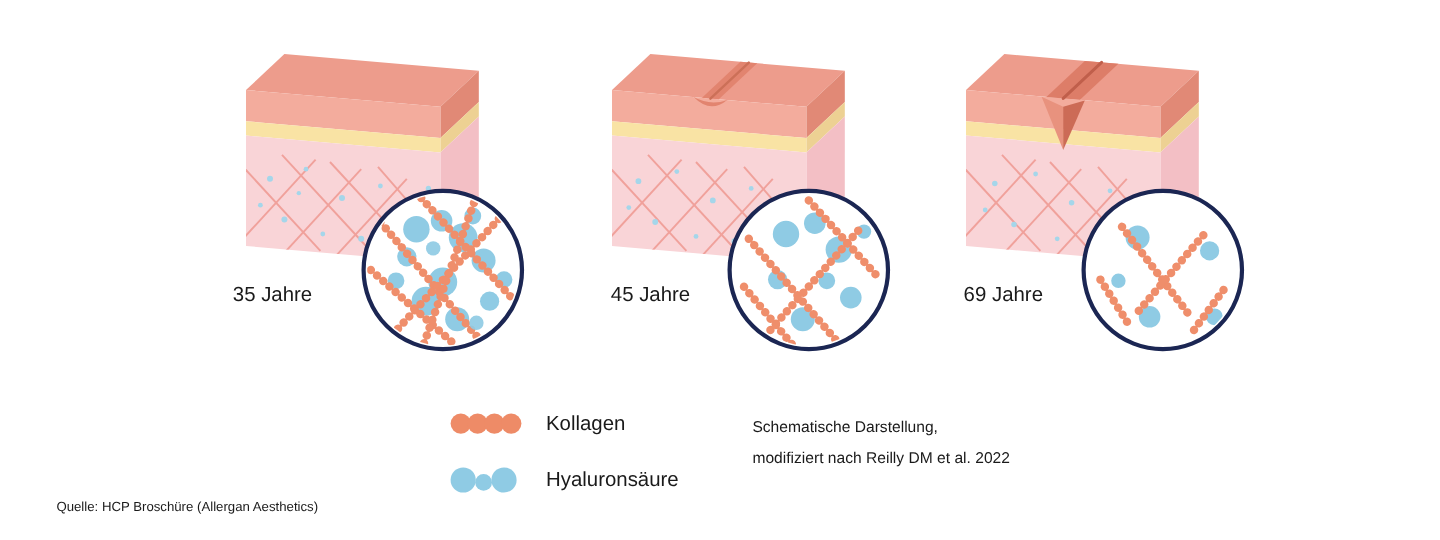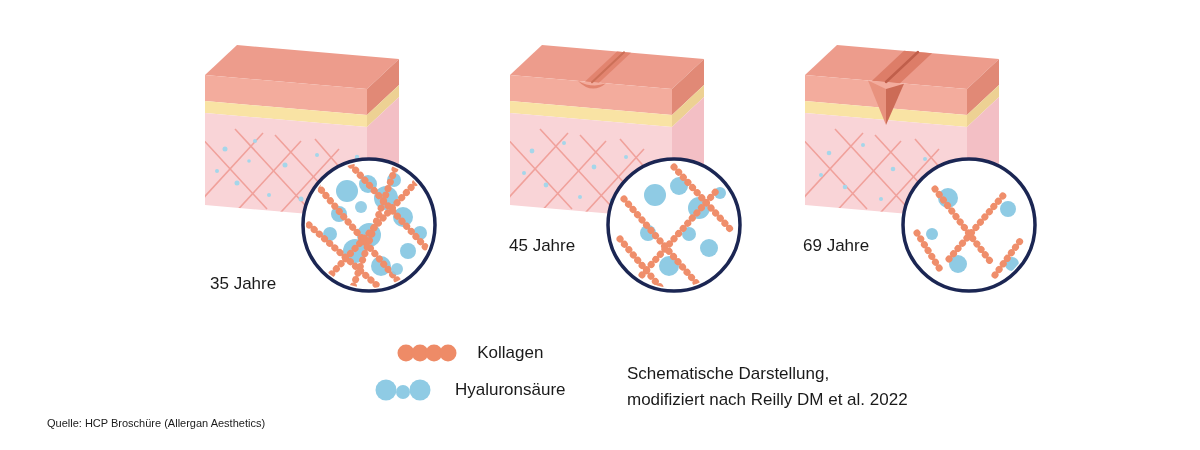--- a/index.html
+++ b/index.html
@@ -16,45 +16,44 @@
   .unit-2 { left: 502px; top: 37px; }
   .unit-3 { left: 797px; top: 37px; }
   .age-label {
     position: absolute;
     top: 236px;
     font-size: 17px;
     line-height: 20px;
     color: #1a1a1a;
     white-space: nowrap;
   }
-  .age-1 { left: 210px; margin-top: 38px; }
+  .age-1 { left: 194px; }
   .age-2 { left: 509px; text-align: right; }
   .age-3 { left: 803px; }
   .legend {
     position: absolute;
     left: 374px;
     top: 342px;
     display: flex;
     flex-direction: column;
-    gap: 13px;
-    align-items: center;
+    gap: 23px;
   }
   .legend-row { display: flex; align-items: center; }
   .legend-swatch { width: 64px; flex: 0 0 64px; display: flex; align-items: center; }
   .legend-label {
     margin-left: 17px;
     font-size: 17px;
     color: #1a1a1a;
     white-space: nowrap;
   }
   .caption {
     position: absolute;
     left: 627px;
-    top: 361px;
-    font-size: 17px;
+    top: 343px;
+    font-size: 13px;
     line-height: 26px;
     color: #1a1a1a;
   }
   .source-note {
     position: absolute;
     left: 47px;
     top: 417px;
     font-size: 11px;
     color: #1a1a1a;
     white-space: nowrap;

